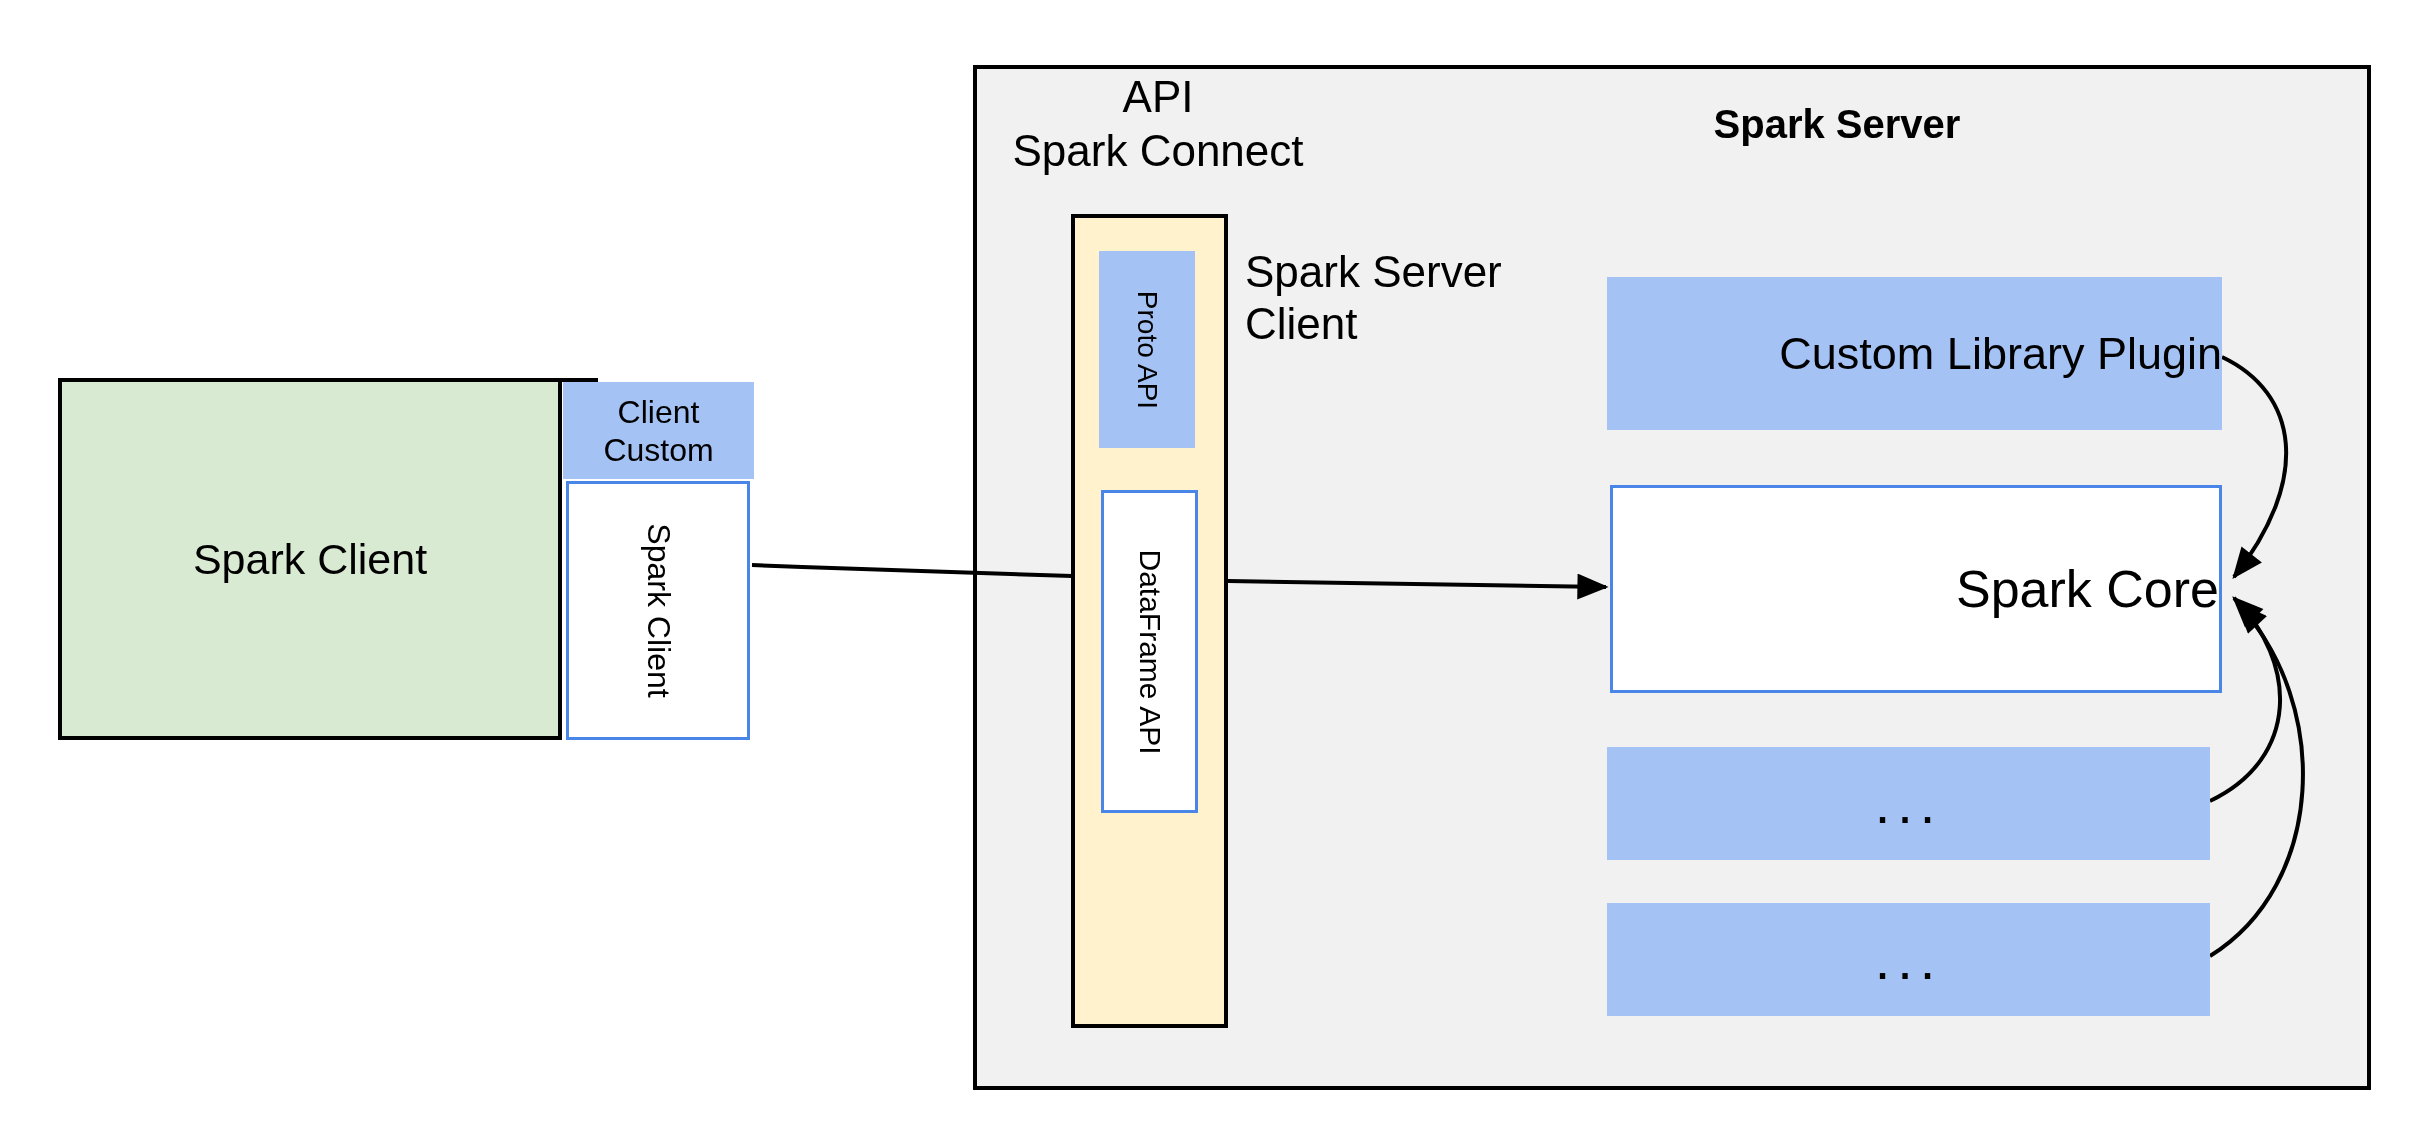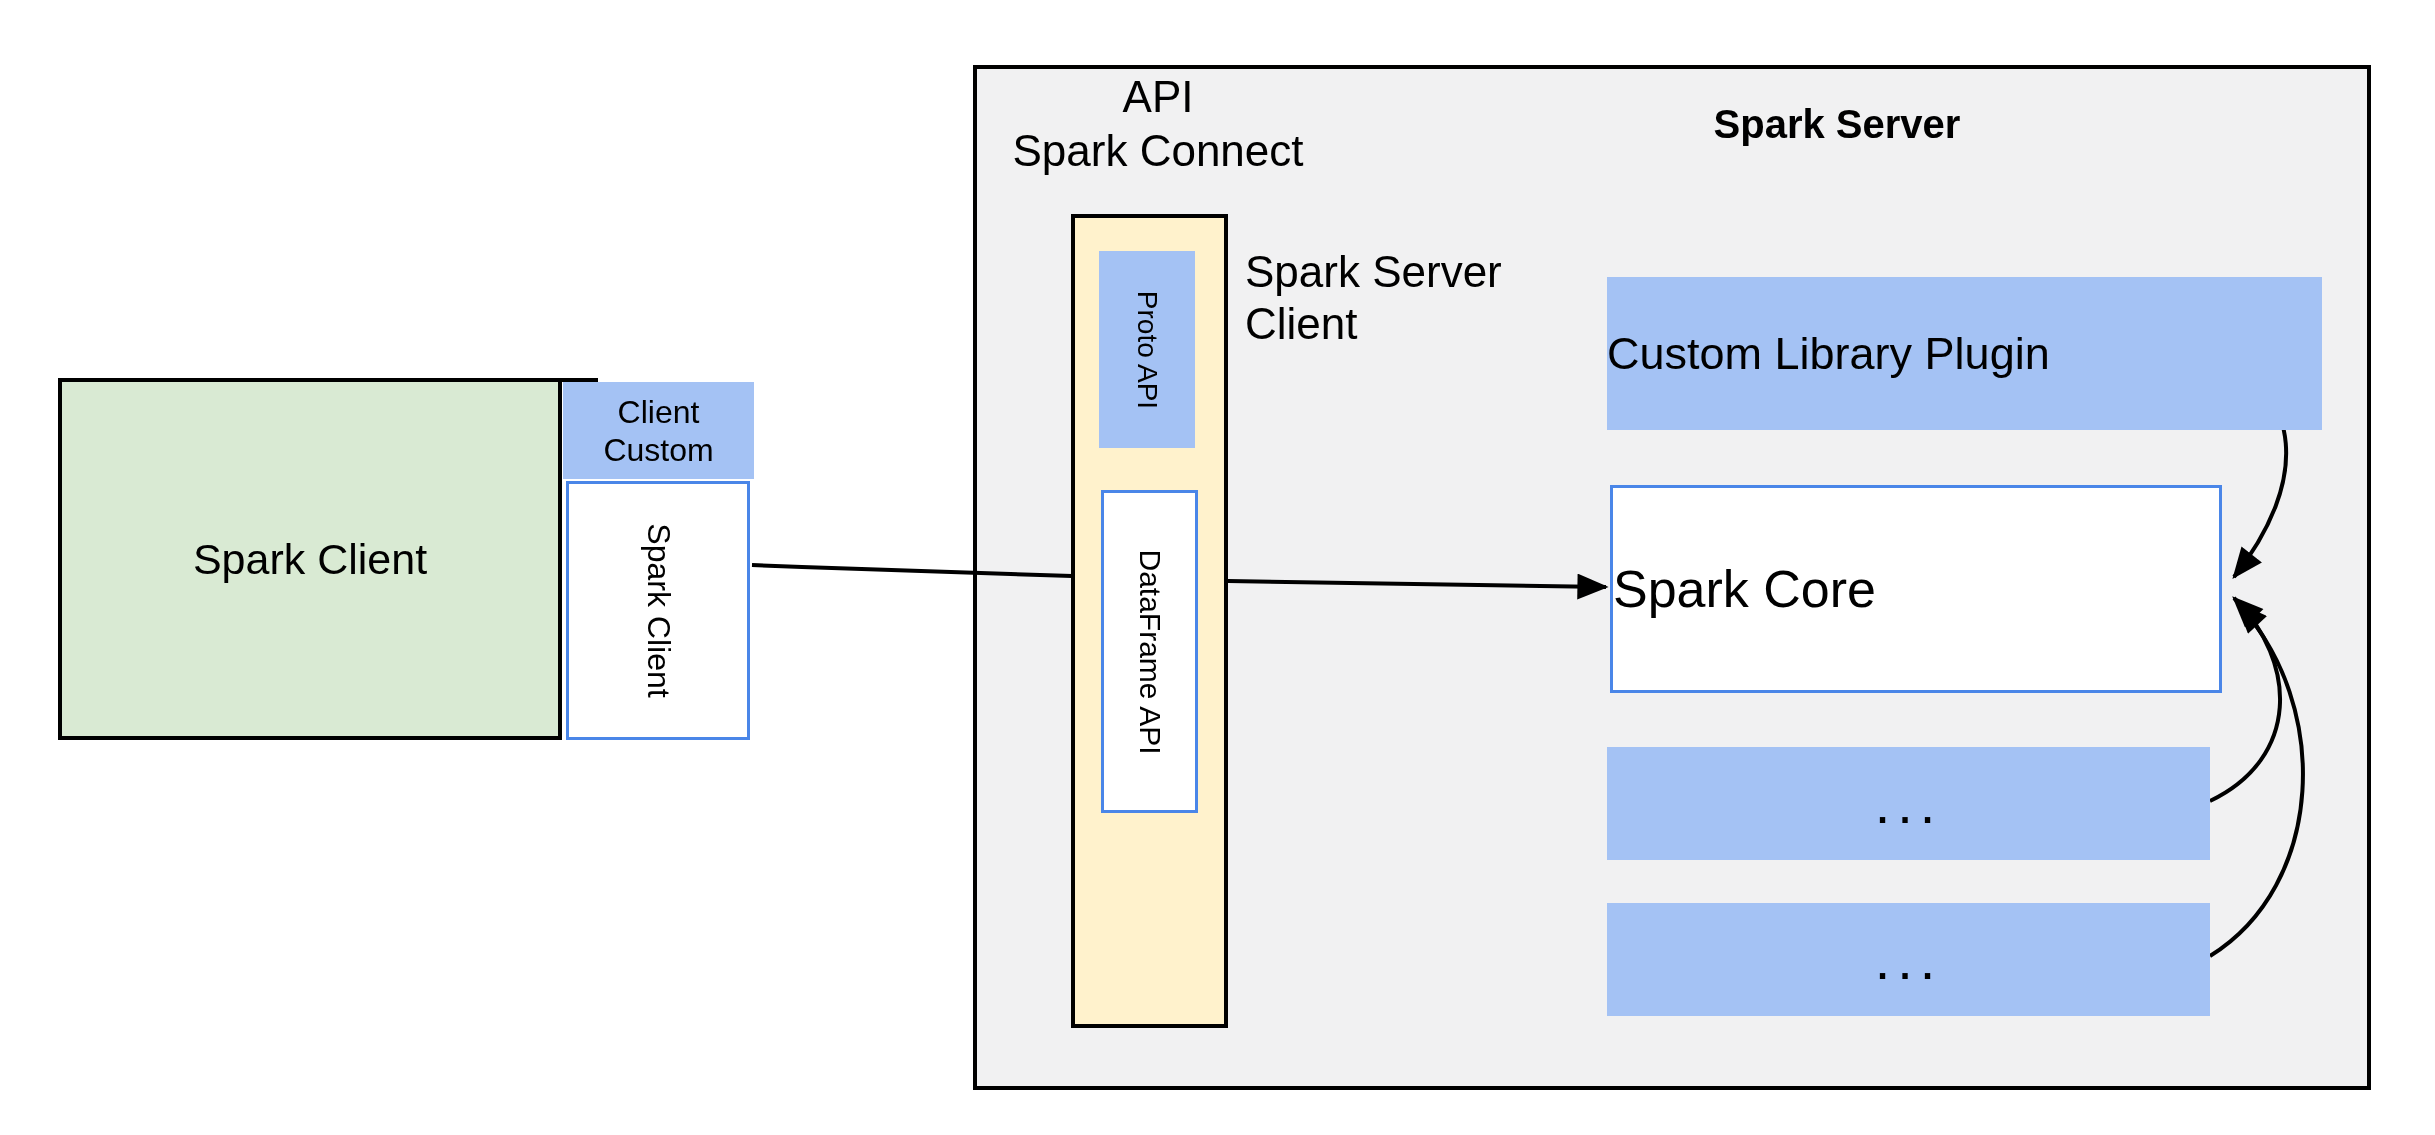--- a/index.html
+++ b/index.html
@@ -66,30 +66,30 @@
     background: var(--blue_fill, #a4c2f4);
   }
   #dataframe-api-box {
     left: 1101px; top: 490px; width: 97px; height: 323px;
     background: #fff;
     border: 3px solid var(--blue_border, #4a86e8);
   }
 
   
   #custom-library-plugin-box {
-    left: 1607px; top: 277px; width: 715px; height: 153px;
-    background: var(--blue_fill, #a4c2f4);
-    display: flex; align-items: center; justify-content: flex-start;
+    left: 1607px; top: 277px; width: 615px; height: 153px;
+    background: var(--blue_fill, #a4c2f4);
+    display: flex; align-items: center; justify-content: flex-end;
     font-size: 45px;
   }
   #spark-core-box {
     left: 1610px; top: 485px; width: 612px; height: 208px;
     background: #fff;
     border: 3px solid var(--blue_border, #4a86e8);
-    display: flex; align-items: center; justify-content: flex-start;
+    display: flex; align-items: center; justify-content: flex-end;
     font-size: 52px;
   }
   #plugin-slot-1-box, #plugin-slot-2-box {
     left: 1607px; width: 603px; height: 113px;
     background: var(--blue_fill, #a4c2f4);
     display: flex; align-items: center; justify-content: center;
     font-size: 56px; letter-spacing: 7px;
   }
   #plugin-slot-1-box { top: 747px; }
   #plugin-slot-2-box { top: 903px; }

